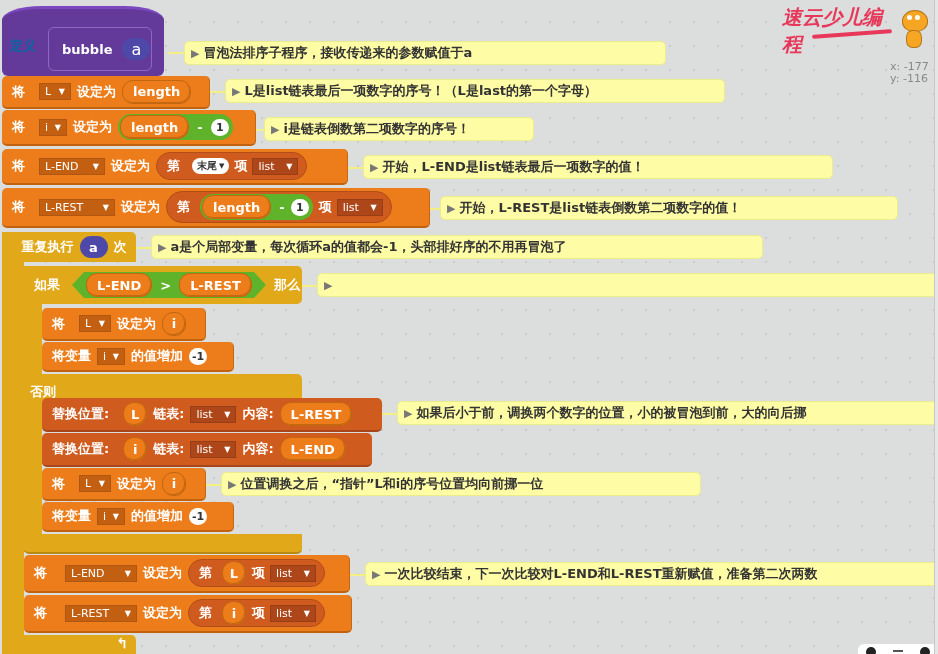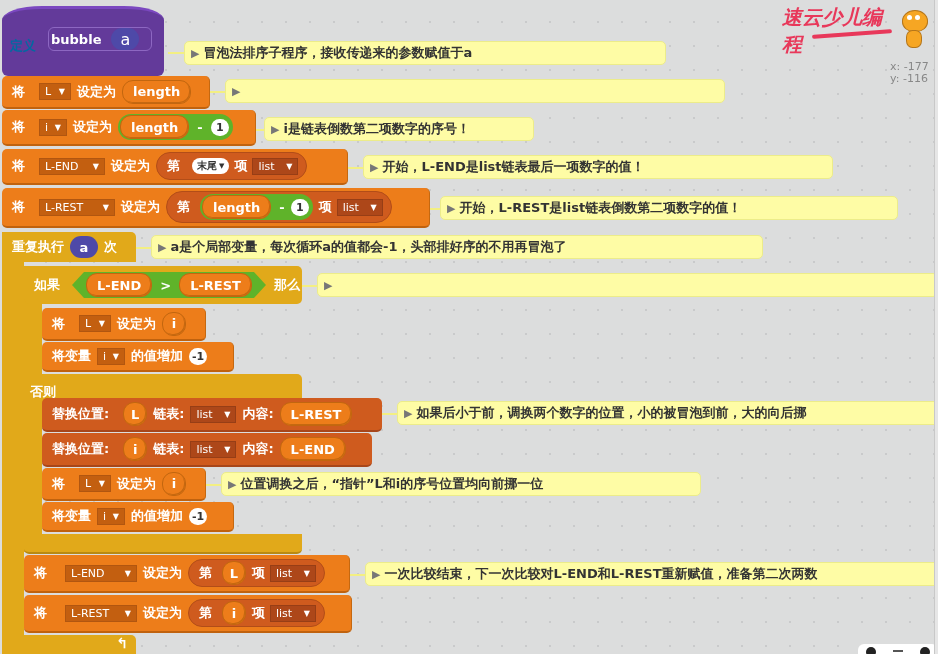--- a/index.html
+++ b/index.html
@@ -78,21 +78,21 @@
   <div style="position:absolute;left:6px;top:4px;width:24px;height:20px;background:#f6a623;border-radius:50% 50% 45% 45%;border:1px solid #b5761a;"></div>
   <div style="position:absolute;left:11px;top:9px;width:5px;height:5px;background:#fff;border-radius:50%;"></div>
   <div style="position:absolute;left:19px;top:9px;width:5px;height:5px;background:#fff;border-radius:50%;"></div>
   <div style="position:absolute;left:10px;top:24px;width:14px;height:16px;background:#f6a623;border-radius:40%;border:1px solid #b5761a;"></div>
 </div>
 <div class="abs" style="left:890px;top:60px;font-size:11px;color:#888;">x: -177</div>
 <div class="abs" style="left:890px;top:72px;font-size:11px;color:#888;">y: -116</div>
 
 <div class="abs" style="left:2px;top:6px;width:162px;height:70px;background:#633a9a;border-radius:40px 40px 6px 6px / 14px 14px 6px 6px;border-top:3px solid #7b48c0;box-sizing:border-box;"></div>
 <div class="abs" style="left:10px;top:37px;color:#0369a1;font-weight:bold;font-size:13px;">定义</div>
-<div class="abs" style="left:48px;top:27px;width:104px;height:24px;border:1px solid #8d67c2;border-radius:6px;box-sizing:border-box;display:flex;align-items:center;padding-left:2px;">
+<div class="abs" style="left:48px;top:27px;width:104px;height:44px;border:1px solid #8d67c2;border-radius:6px;box-sizing:border-box;display:flex;align-items:center;padding-left:13px;">
   <span style="color:#fff;font-weight:bold;font-size:13px;margin-right:10px;">bubble</span>
   <span class="purple-arg">a</span>
 </div>
 
 <div class="blk orange" style="left:2px;top:76px;width:208px;height:33px;">
   <span class="lbl" style="margin-right:14px;">将</span>
   <span class="dd" style="width:32px;">
       <span>L</span>
       <span class="arr">▼</span>
     </span>
@@ -151,21 +151,21 @@
     </span>
     <span style="margin-right:5px;">项</span>
     <span class="dd dark" style="width:46px;margin-right:4px;">
         <span>list</span>
         <span class="arr">▼</span>
       </span>
   </span>
 </div>
 
 <div class="abs" style="left:2px;top:232px;width:22px;height:418px;background:#e1a91a;"></div>
-<div class="blk gold" style="left:2px;top:232px;width:134px;height:30px;border-radius:5px 5px 0 0;">
+<div class="blk gold" style="left:2px;top:232px;width:134px;height:30px;border-radius:5px 5px 0 0;justify-content:center;">
   <span class="lbl">重复执行</span>
   <span class="purple-arg" style="margin-right:6px;">a</span>
   <span>次</span>
 </div>
 
 <div class="abs" style="left:24px;top:266px;width:18px;height:286px;background:#e1a91a;"></div>
 <div class="blk gold" style="left:24px;top:266px;width:278px;height:38px;">
   <span class="lbl">如果</span>
   <span class="bool">
     <span class="rep" style="margin-right:8px;">L-END</span>
@@ -287,20 +287,21 @@
 
 <div class="connector" style="left:168px;top:52px;width:16px;"></div>
 <div class="note" style="left:184px;top:41px;width:482px;">
     <span class="tri">▶</span>
     <span>冒泡法排序子程序，接收传递来的参数赋值于a</span>
   </div>
 
 <div class="connector" style="left:210px;top:91px;width:16px;"></div>
 <div class="note" style="left:225px;top:79px;width:500px;">
     <span class="tri">▶</span>
+    <span>L是list链表最后一项数字的序号！（L是last的第一个字母）</span>
   </div>
 
 <div class="connector" style="left:256px;top:129px;width:10px;"></div>
 <div class="note" style="left:264px;top:117px;width:270px;">
     <span class="tri">▶</span>
     <span>i是链表倒数第二项数字的序号！</span>
   </div>
 
 <div class="connector" style="left:348px;top:167px;width:16px;"></div>
 <div class="note" style="left:363px;top:155px;width:470px;">

